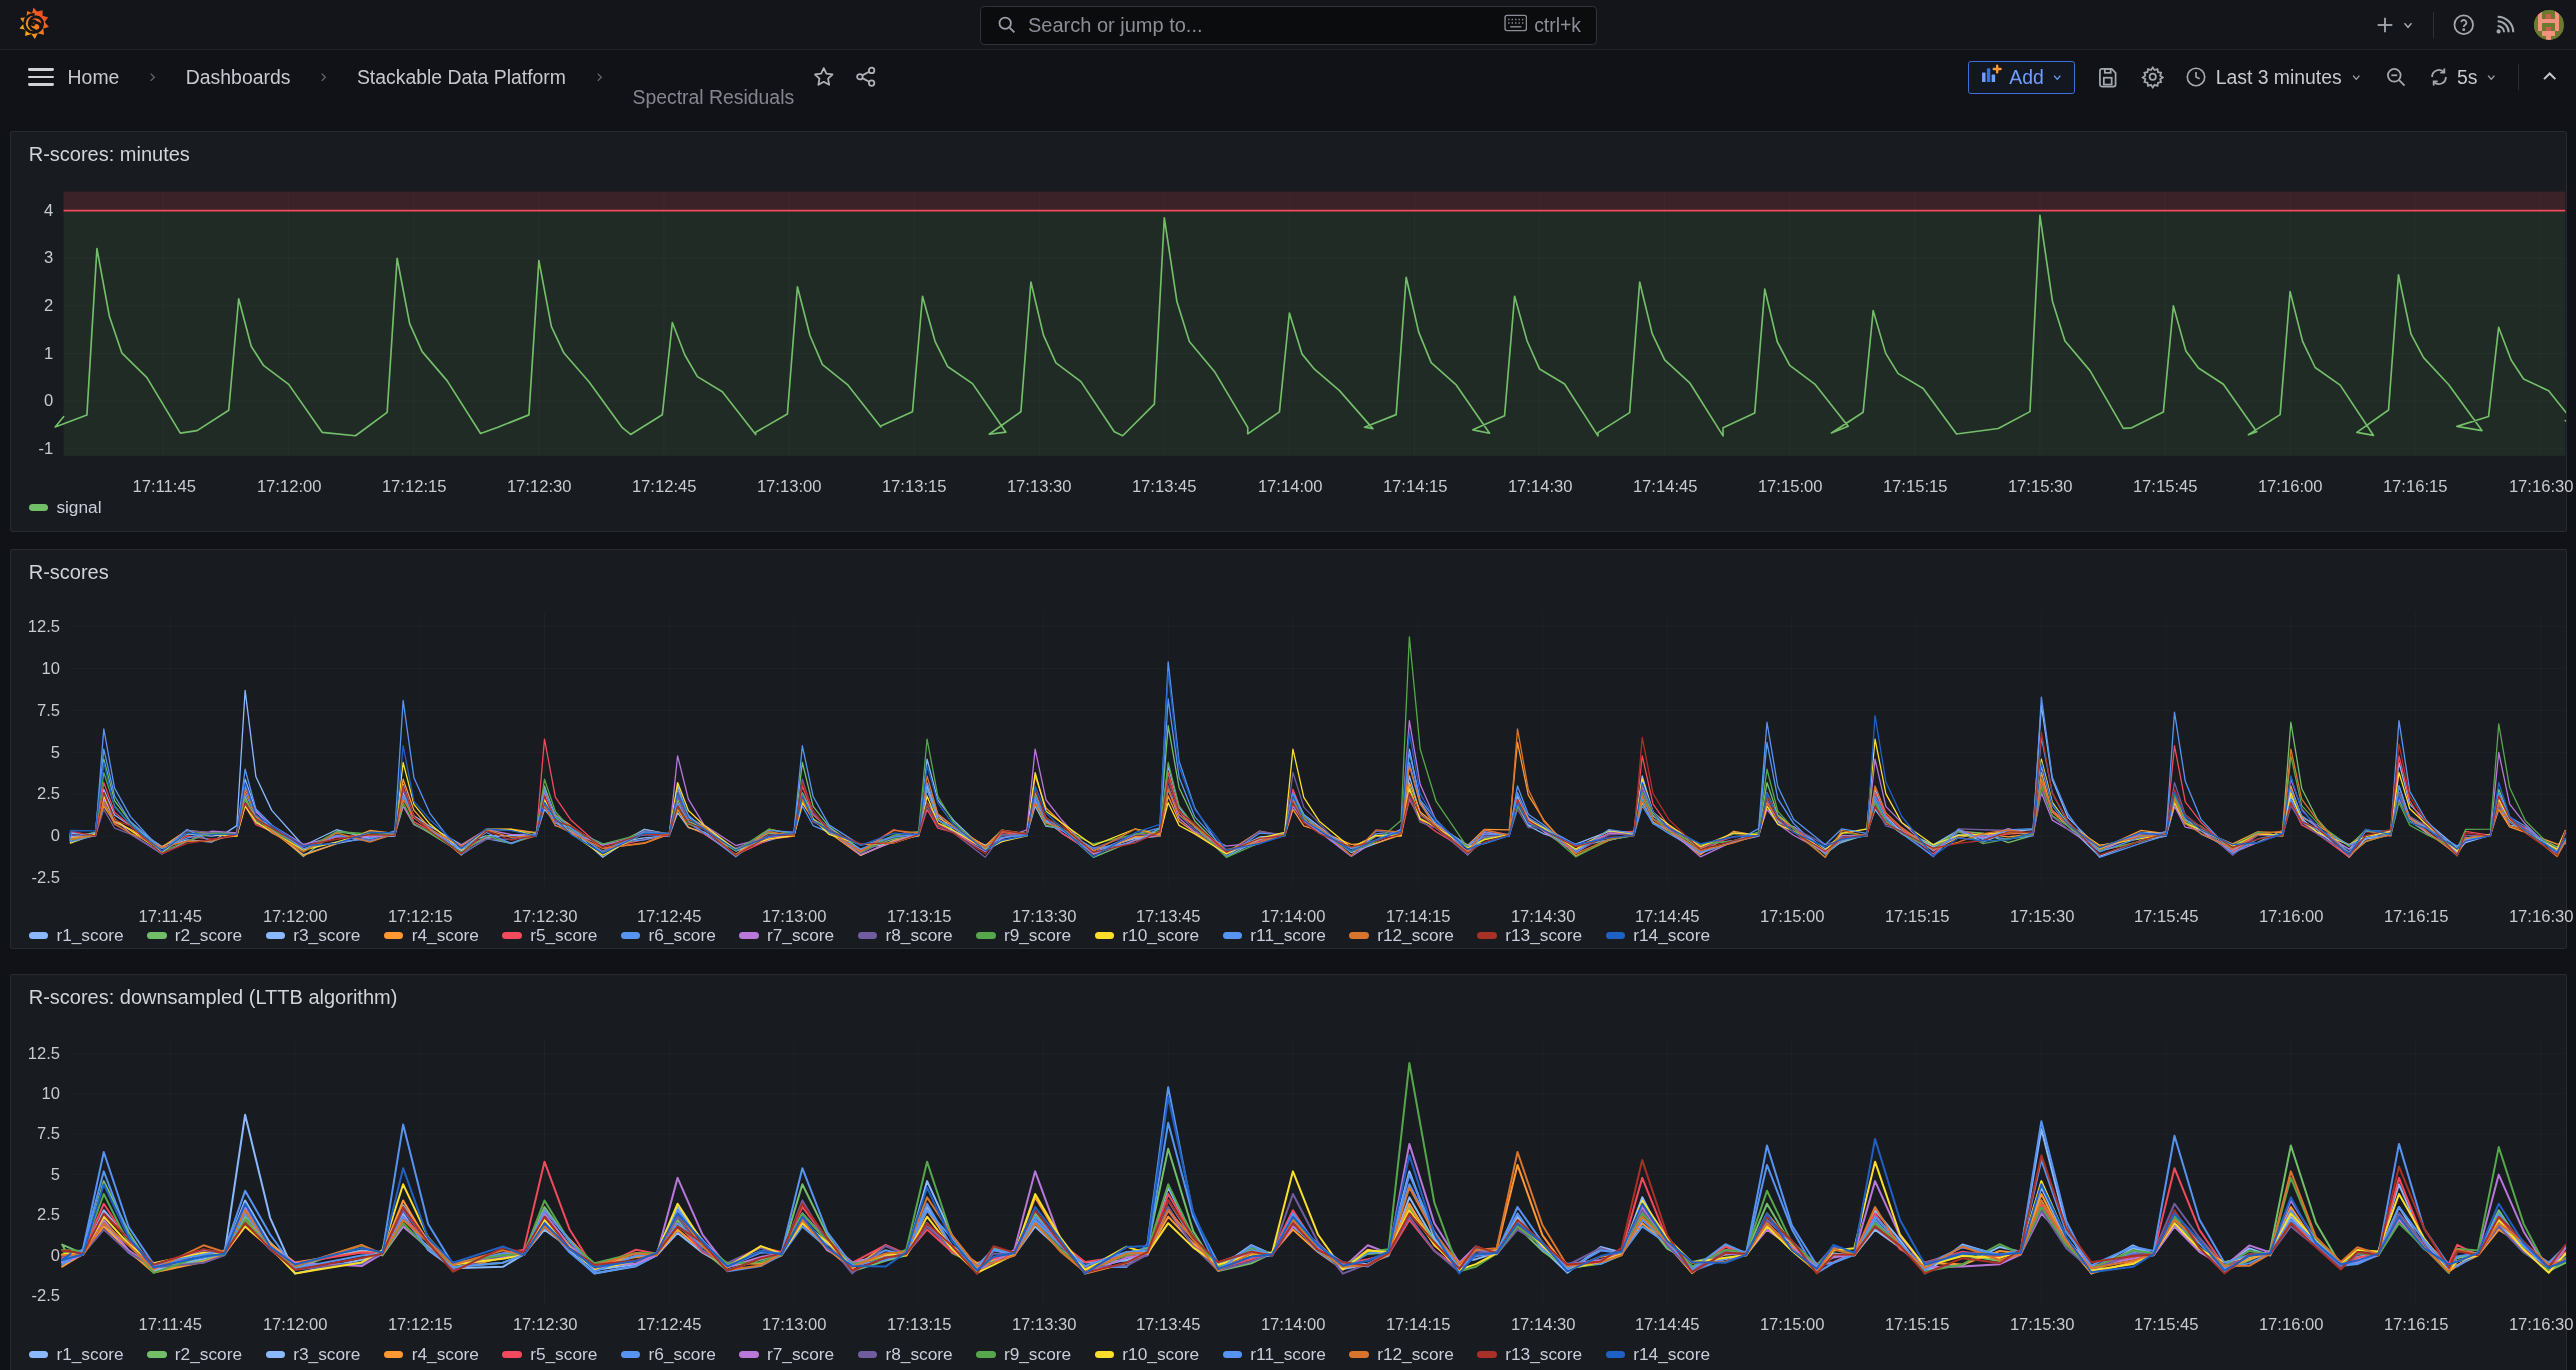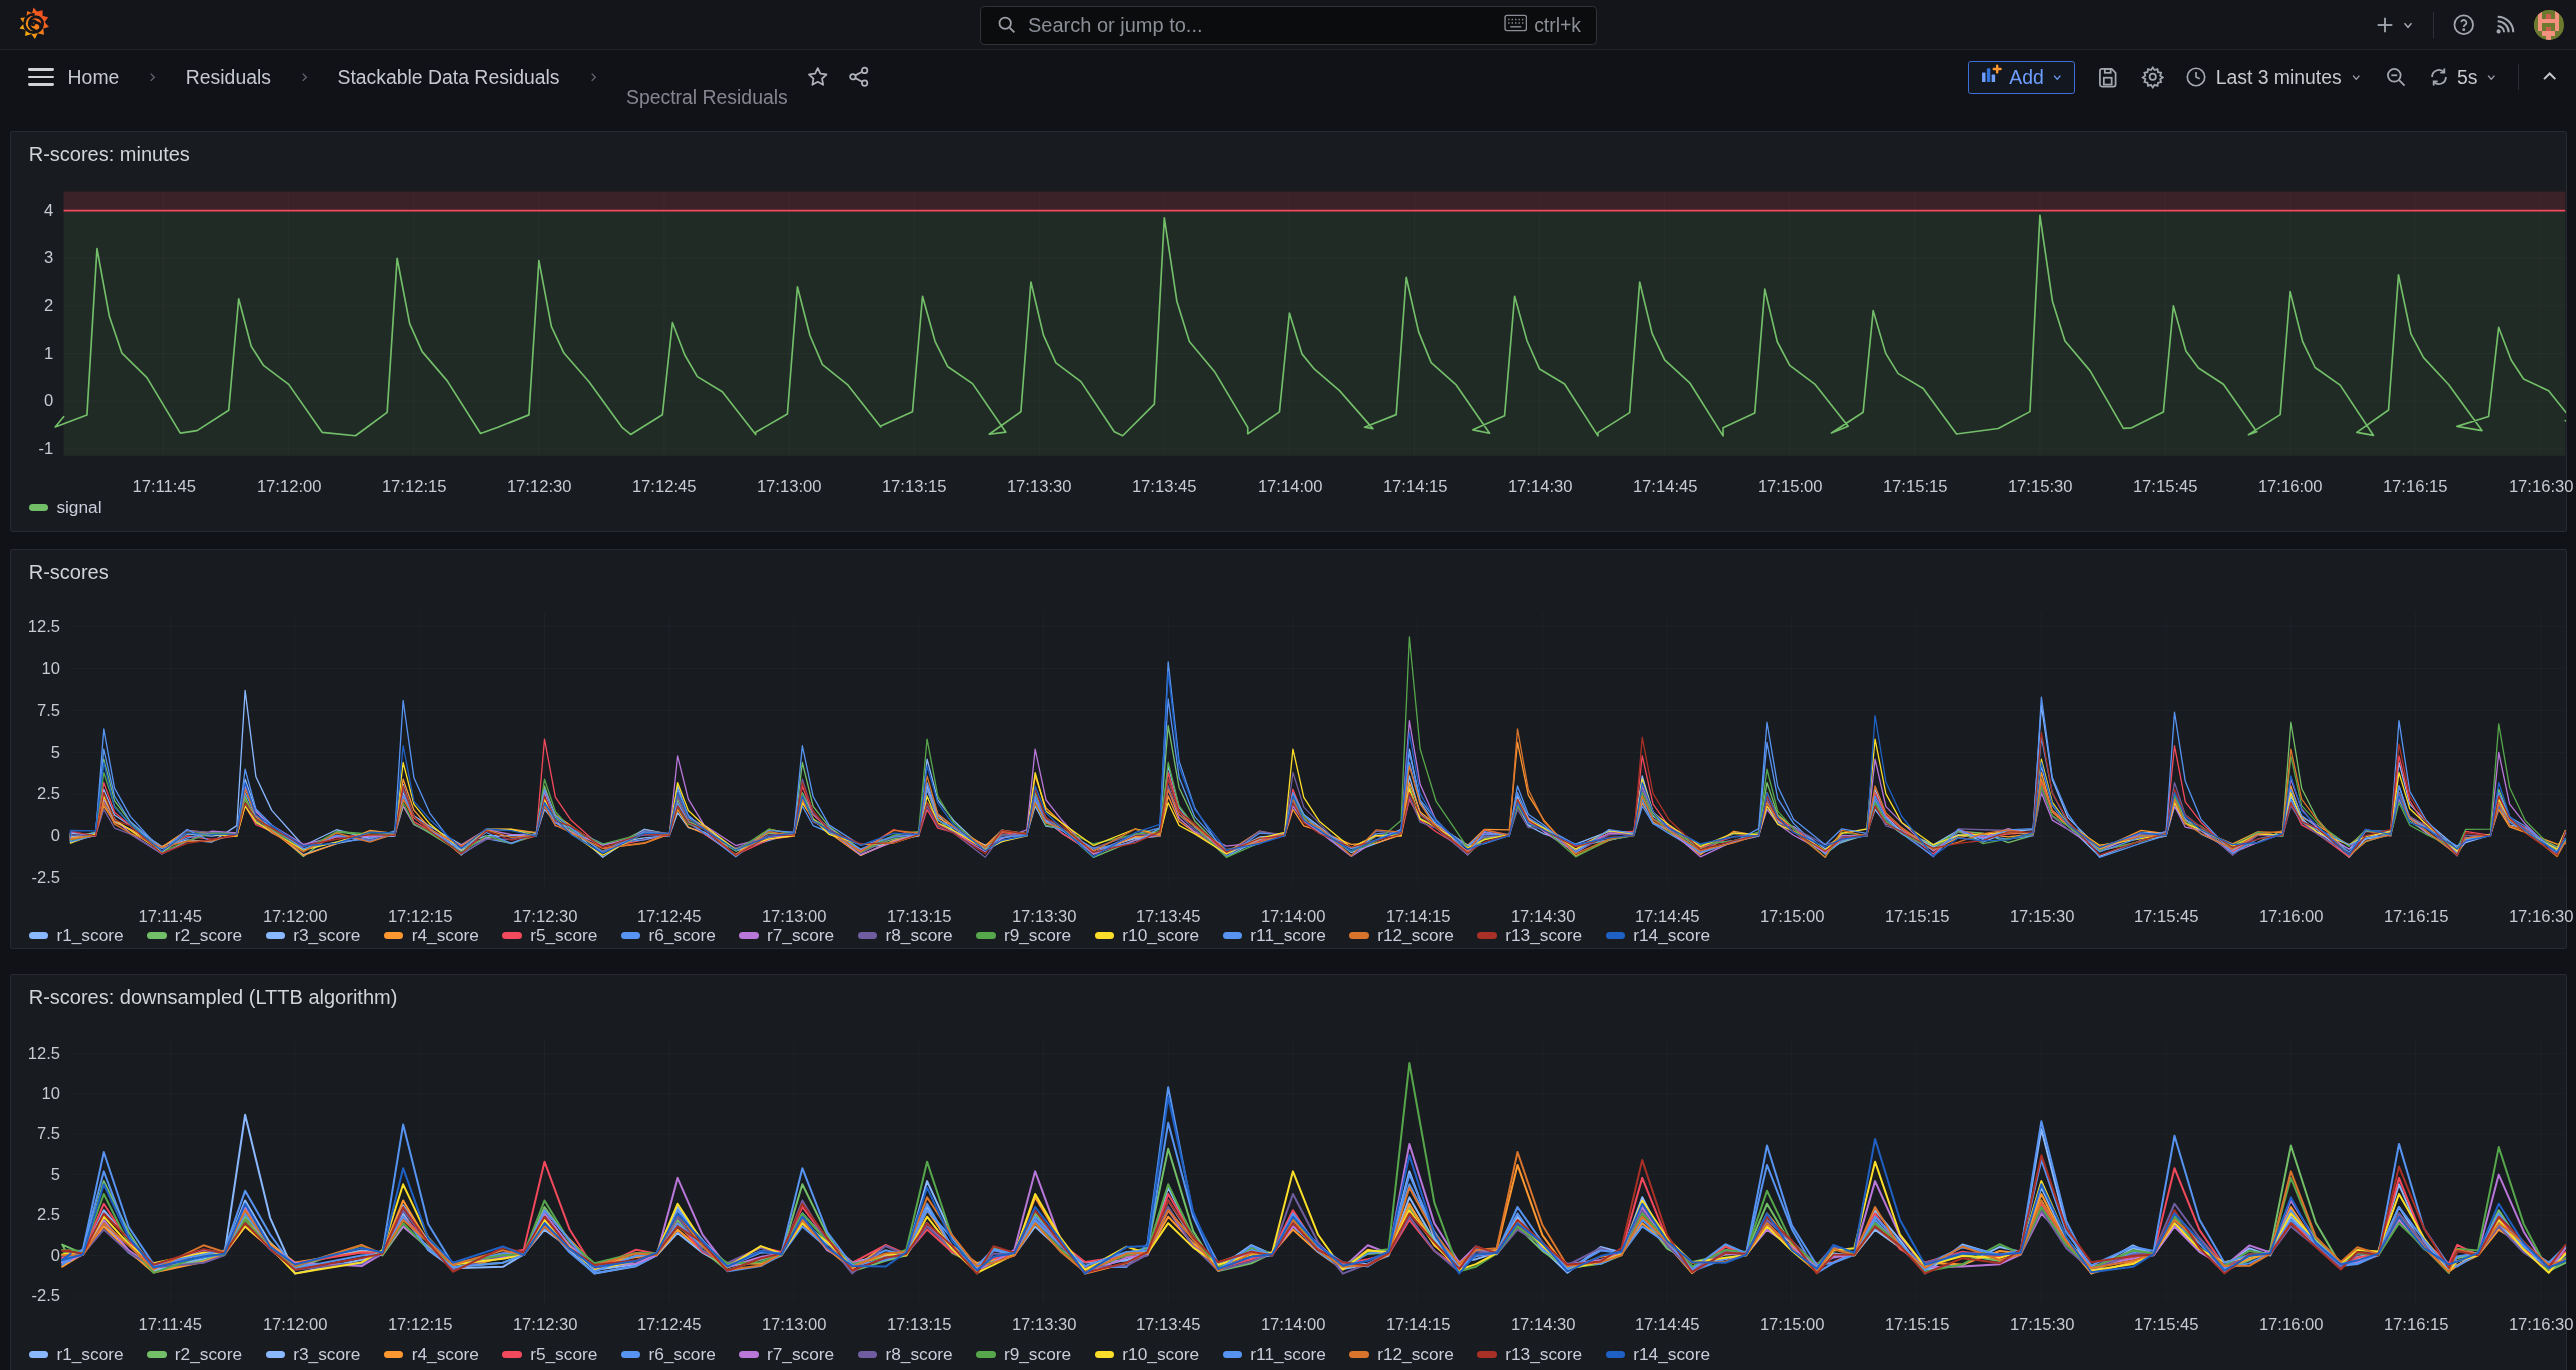--- a/index.html
+++ b/index.html
@@ -209,27 +209,27 @@
         <span></span>
       </div>
 
     <div class="crumbs">
       <span class="crumb">Home</span>
       <span class="sep">
           <svg width="12.5" height="12.5" viewBox="0 0 24 24" fill="none" stroke="rgba(204,204,220,0.45)" stroke-width="2.5">
             <polyline points="9,5 16,12 9,19"></polyline>
           </svg>
         </span>
-      <span class="crumb">Residuals</span>
+      <span class="crumb">Dashboards</span>
       <span class="sep">
           <svg width="12.5" height="12.5" viewBox="0 0 24 24" fill="none" stroke="rgba(204,204,220,0.45)" stroke-width="2.5">
             <polyline points="9,5 16,12 9,19"></polyline>
           </svg>
         </span>
-      <span class="crumb">Stackable Data Residuals</span>
+      <span class="crumb">Stackable Data Platform</span>
       <span class="sep">
           <svg width="12.5" height="12.5" viewBox="0 0 24 24" fill="none" stroke="rgba(204,204,220,0.45)" stroke-width="2.5">
             <polyline points="9,5 16,12 9,19"></polyline>
           </svg>
         </span>
       <span class="crumb-cur">Spectral Residuals</span>
     </div>
 
     <div class="crumb-icons">
       <span class="tool-ic">

